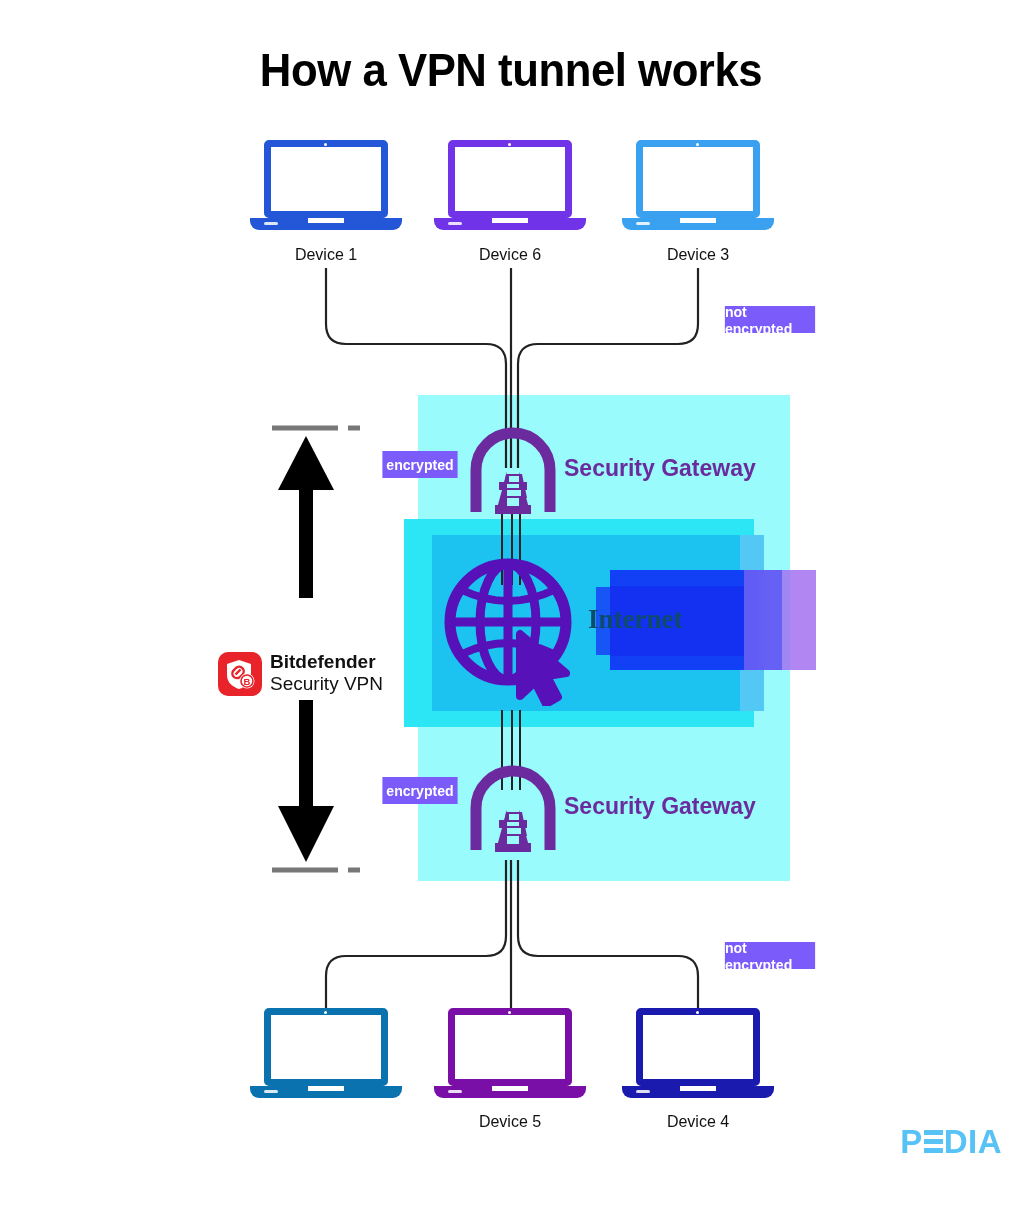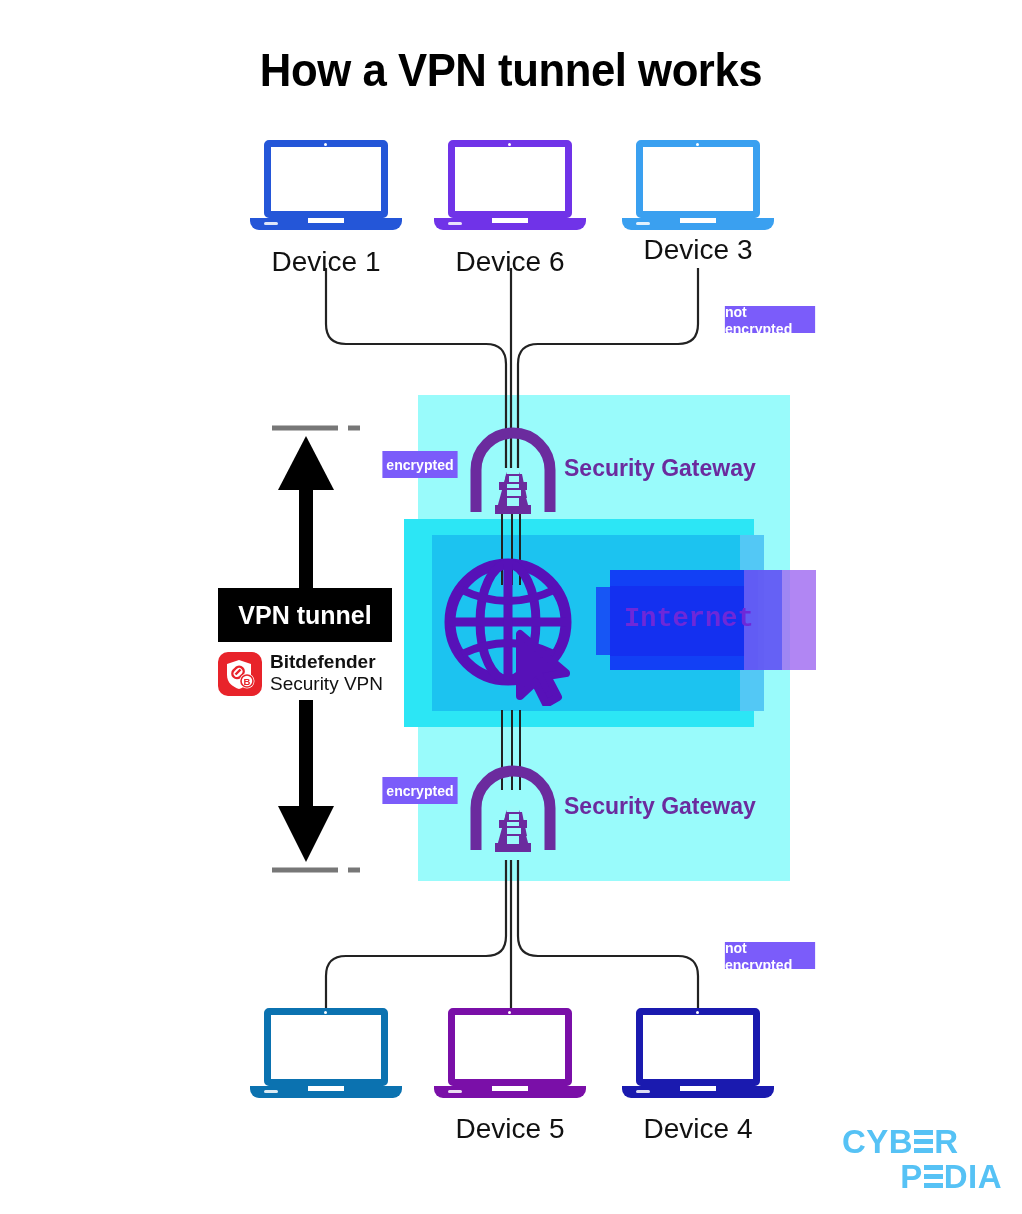--- a/index.html
+++ b/index.html
@@ -88,21 +88,21 @@
     left: 14px; top: 82px;
     width: 14px; height: 3px;
     border-radius: 2px;
     background: #ffffff;
     opacity: .85;
   }
   .device-label {
     position: absolute;
     width: 200px;
     text-align: center;
-    font-size: 28px;
+    font-size: 16px;
     color: #111111;
     font-family: "Liberation Sans", sans-serif;
   }
 
   
   .badge {
     position: absolute;
     background: #7B5CFA;
     color: #ffffff;
     font-weight: bold;
@@ -168,25 +168,25 @@
     font-size: 19px;
     font-weight: normal;
     color: #111111;
     white-space: nowrap;
     font-family: "Liberation Sans", sans-serif;
   }
 
   
   #internet-text {
     position: absolute;
-    left: 624px; top: 604px;
+    left: 588px; top: 604px;
     font-size: 27px;
     font-weight: bold;
-    color: #6d28d9;
-    font-family: Liberation Mono, monospace;
+    color: #0c4a6e;
+    font-family: Liberation Serif, serif;
     z-index: 6;
   }
 
   
   #cyberpedia-logo {
     position: absolute;
     left: 842px; top: 1124px;
     width: 160px; height: 72px;
   }
   .cp-line {
@@ -269,21 +269,21 @@
   </div>
   <div class="device-label" style="left:410px; top:246px;">Device 6</div>
 
   <div class="laptop" style="left:622px; top:140px; color:#3AA0F0;">
     <div class="screen"></div>
     <div class="cam"></div>
     <div class="base"></div>
     <div class="notch"></div>
     <div class="dot"></div>
   </div>
-  <div class="device-label" style="left:598px; top:234px;">Device 3</div>
+  <div class="device-label" style="left:598px; top:246px;">Device 3</div>
 
   <div class="laptop" style="left:250px; top:1008px; color:#0B72B0;">
     <div class="screen"></div>
     <div class="cam"></div>
     <div class="base"></div>
     <div class="notch"></div>
     <div class="dot"></div>
   </div>
 
   <div class="laptop" style="left:434px; top:1008px; color:#7A0FA8;">
@@ -360,49 +360,37 @@
     <rect x="49" y="70" width="14" height="110" fill="#000000"></rect>
   </svg>
 
   <svg class="abs" width="120" height="180" style="left:250px; top:700px;" viewBox="0 0 120 180">
     <rect x="49" y="0" width="14" height="108" fill="#000000"></rect>
     <path d="M56,162 L84,106 L28,106 Z" fill="#000000"></path>
     <line x1="22" y1="170" x2="88" y2="170" stroke="#777777" stroke-width="5"></line>
     <line x1="98" y1="170" x2="110" y2="170" stroke="#777777" stroke-width="5"></line>
   </svg>
 
-  <div class="abs" id="vpn-tunnel-box">
-    <span>VPN tunnel</span>
-  </div>
 
   <div class="abs" id="bitdefender-block">
     <div id="bitdefender-logo">
       <svg width="44" height="44" viewBox="0 0 44 44">
         <path d="M21,8 L33,12 L33,23 C33,31 27,35 21,37 C15,35 9,31 9,23 L9,12 Z" fill="#ffffff"></path>
         <path d="M18,16 a4.6,4.6 0 0 1 6.5,6.5 l-2.4,2.4 a4.6,4.6 0 0 1-6.5-6.5 Z" fill="none" stroke="#E8232A" stroke-width="2.4"></path>
         <line x1="17.5" y1="22.5" x2="22.5" y2="17.5" stroke="#E8232A" stroke-width="2.4"></line>
         <circle cx="29" cy="29" r="7.5" fill="#ffffff"></circle>
         <circle cx="29" cy="29" r="6" fill="none" stroke="#E8232A" stroke-width="1.6"></circle>
         <text x="29" y="33" font-size="9.5" font-weight="bold" fill="#E8232A" text-anchor="middle" font-family="Liberation Sans, sans-serif">B</text>
       </svg>
     </div>
     <div id="bd-brand">Bitdefender</div>
     <div id="bd-product">Security VPN</div>
   </div>
 
   <div class="abs" id="cyberpedia-logo">
-    <div class="cp-line cp-row-1">
-      <span>CYB</span>
-      <span class="cp-e">
-          <i></i>
-          <i></i>
-          <i></i>
-        </span>
-      <span>R</span>
-    </div>
     <div class="cp-line cp-row-2">
       <span>P</span>
       <span class="cp-e">
           <i></i>
           <i></i>
           <i></i>
         </span>
       <span>DIA</span>
     </div>
   </div>

